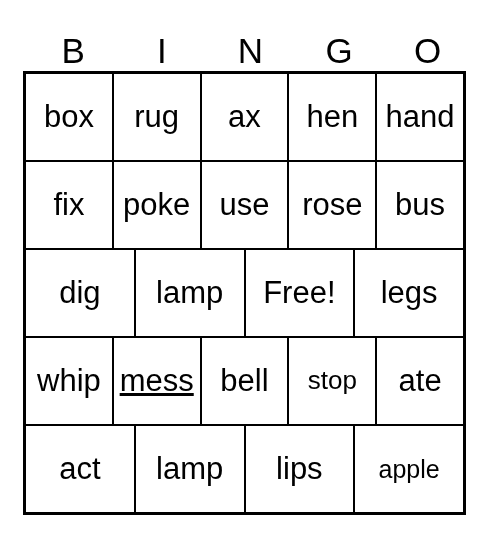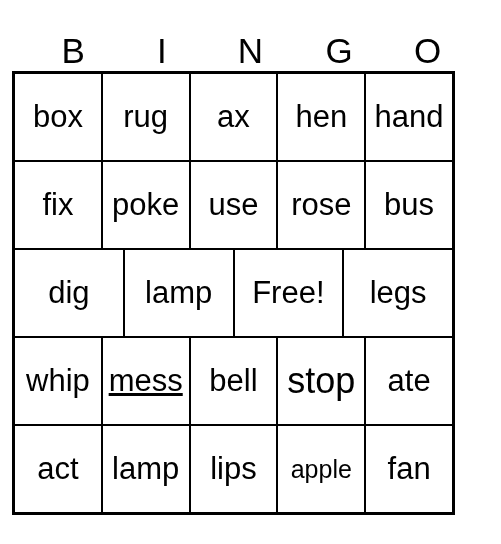--- a/index.html
+++ b/index.html
@@ -40,21 +40,21 @@
   .header-letter {
     font-size: 35px;
     font-weight: 400;
     letter-spacing: 0;
     line-height: 1;
   }
 
   
   .grid {
     position: absolute;
-    left: 12px;
+    left: 23px;
     top: 71px;
     width: 443px;
     height: 444px;
     box-sizing: border-box;
     border: 3px solid #000000;
     display: flex;
     flex-direction: column;
     background: #ffffff;
   }
   .grid-row {
@@ -169,39 +169,36 @@
       <div class="cell">
           <span class="cell-text" style="font-size: 31px;">whip</span>
         </div>
       <div class="cell">
           <span class="cell-text" style="font-size: 31px; text-decoration: underline;">mess</span>
         </div>
       <div class="cell">
           <span class="cell-text" style="font-size: 31px;">bell</span>
         </div>
       <div class="cell">
-          <span class="cell-text" style="font-size: 36px;">stop</span>
+          <span class="cell-text" style="font-size: 26px;">stop</span>
         </div>
       <div class="cell">
           <span class="cell-text" style="font-size: 31px;">ate</span>
         </div>
     </div>
 
     <div class="grid-row">
       <div class="cell">
           <span class="cell-text" style="font-size: 31px;">act</span>
         </div>
       <div class="cell">
           <span class="cell-text" style="font-size: 31px;">lamp</span>
         </div>
       <div class="cell">
           <span class="cell-text" style="font-size: 31px;">lips</span>
         </div>
       <div class="cell">
           <span class="cell-text" style="font-size: 25px;">apple</span>
-        </div>
-      <div class="cell">
-          <span class="cell-text" style="font-size: 31px;">fan</span>
         </div>
     </div>
 
   </div>
 </div>
 
 </body></html>

